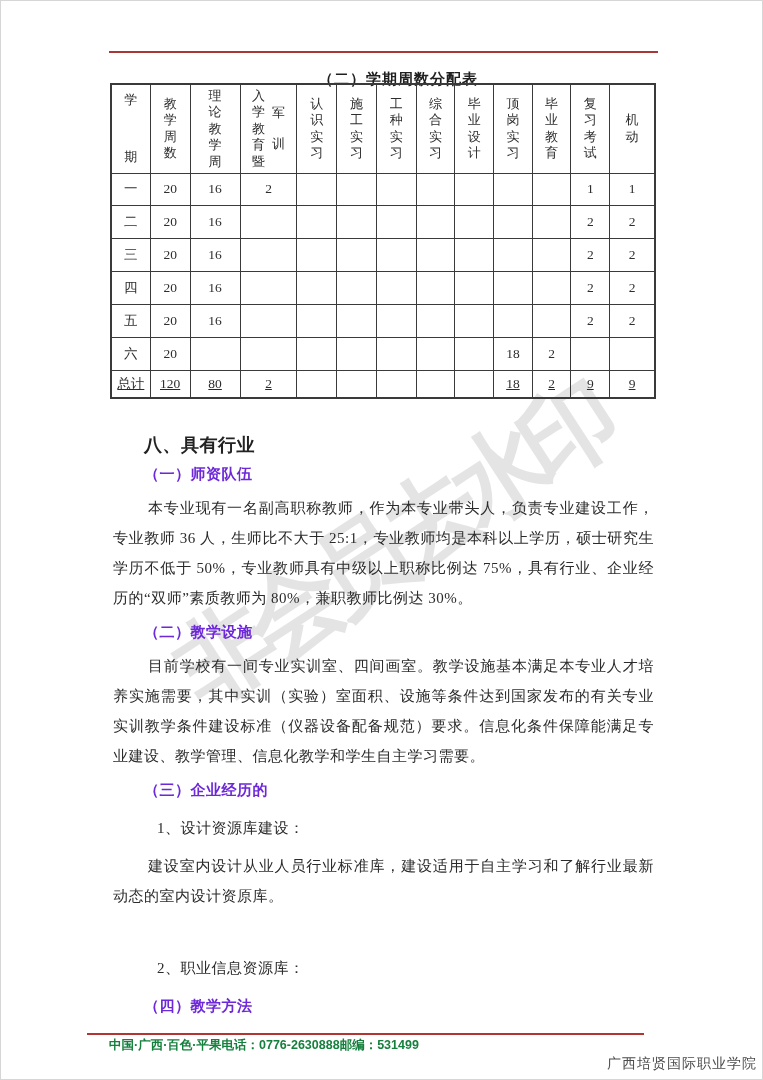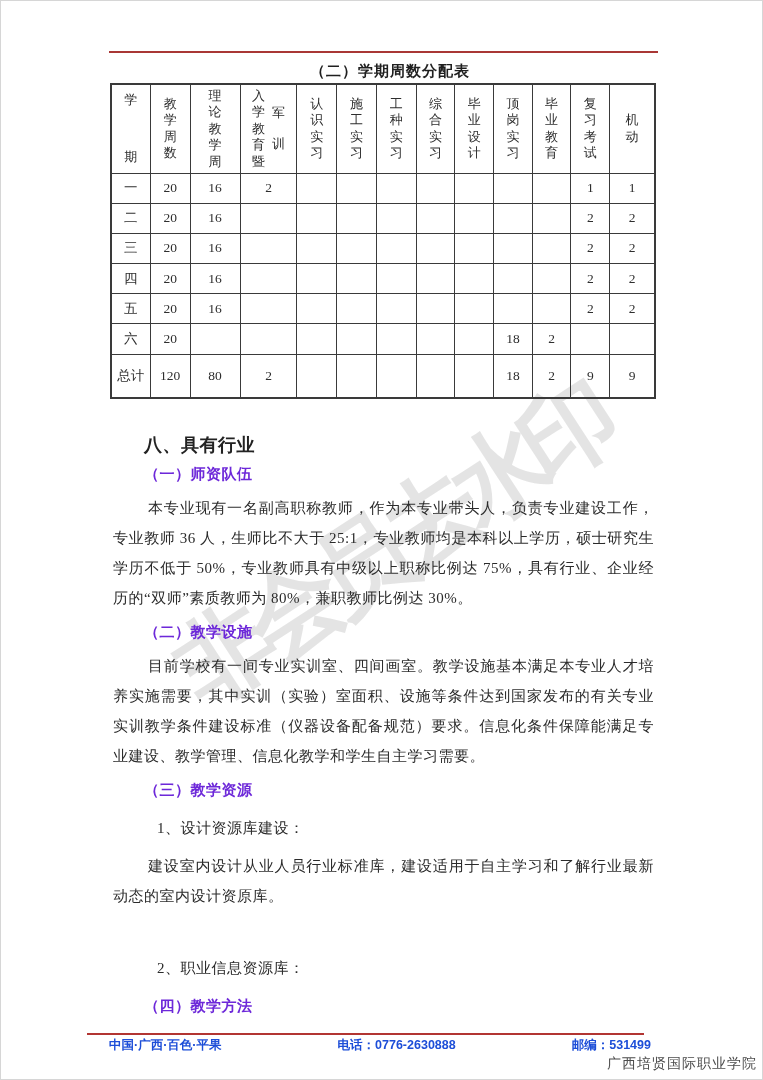--- a/index.html
+++ b/index.html
@@ -4,21 +4,21 @@
 <style>
   html,body{margin:0;padding:0;background:#fff;}
   .page{position:relative;width:763px;height:1080px;background:#ffffff;border:1px solid #d6d6d6;
         box-sizing:border-box;overflow:hidden;color:#2b2b2b;
         font-family:"Liberation Serif","DejaVu Serif",serif;}
   .watermark{position:absolute;left:185px;top:615px;z-index:0;white-space:nowrap;
         font-family:"Liberation Sans",sans-serif;font-weight:bold;
         font-size:96px;letter-spacing:-14px;color:#cfcfcf;opacity:.55;
         transform:rotate(-33deg);transform-origin:0 50%;pointer-events:none;}
   .top-rule{position:absolute;left:108px;top:50px;width:549px;height:2px;background:#a93735;}
-  .doc-title{position:absolute;left:108px;top:53px;width:546px;margin:8px;text-align:center;
+  .doc-title{position:absolute;left:108px;top:53px;width:546px;margin:16px;text-align:center;
         font-family:"Liberation Sans",sans-serif;font-weight:bold;font-size:15px;
         letter-spacing:1px;color:#1f1f1f;z-index:1;}
   .week-table{position:absolute;left:109px;top:82px;width:546px;height:316px;z-index:1;
         border-collapse:collapse;table-layout:fixed;border:2px solid #3a3a3a;background:transparent;}
   .week-table th,.week-table td{border:1px solid #3a3a3a;padding:0;}
   .week-table td{text-align:center;vertical-align:middle;font-size:13.5px;color:#2e2e2e;}
   .hwrap{display:flex;gap:7px;align-items:center;justify-content:center;height:100%;}
   .vtxt{display:flex;flex-direction:column;align-items:center;font-size:13px;font-weight:normal;color:#2e2e2e;}
   .vtxt div{height:16.5px;line-height:16.5px;}
   .vtxt.spread{height:74px;justify-content:space-between;}
@@ -26,22 +26,22 @@
   .content{position:absolute;left:108px;top:418px;width:549px;z-index:1;
         font-size:15px;line-height:30px;letter-spacing:.5px;text-align:justify;}
   .h-major{font-family:"Liberation Sans",sans-serif;font-weight:bold;font-size:18px;
         line-height:28px;margin:12px 0 0;padding-left:35px;color:#222;}
   .h-sub{font-family:Liberation Sans, sans-serif;font-weight:bold;font-size:15px;
         line-height:30px;padding-left:35px;color:#6d28d9;}
   .para{margin:4px;text-indent:35px;}
   .item{margin:8px;text-indent:40px;}
   .gap30{height:30px;}
   .footer-rule{position:absolute;left:86px;top:1032px;width:557px;height:2px;background:#b23532;}
-  .footer{position:absolute;left:108px;top:1036px;width:542px;display:flex;justify-content:space-between;
-        font-family:"Liberation Sans",sans-serif;font-weight:bold;font-size:12.5px;color:#1d4ed8;z-index:1;}
+  .footer{position:absolute;left:108px;top:1036px;width:542px;display:flex;
+        font-family:"Liberation Sans",sans-serif;font-weight:bold;font-size:12.5px;color:#15803d;z-index:1;}
   .institution{position:absolute;right:5px;top:1054px;font-family:"Liberation Sans",sans-serif;
         font-size:14px;letter-spacing:1px;color:#4c4c4c;z-index:1;}
 </style>
 </head>
 <body>
 
 <div class="page">
 
   <div class="watermark">非会员去水印</div>
 
@@ -284,21 +284,21 @@
           <td></td>
           <td></td>
           <td></td>
           <td></td>
           <td></td>
           <td>18</td>
           <td>2</td>
           <td></td>
           <td></td>
         </tr>
-        <tr style="height: 44px;">
+        <tr style="height: 28px; text-decoration: underline;">
           <td>总计</td>
           <td>120</td>
           <td>80</td>
           <td>2</td>
           <td></td>
           <td></td>
           <td></td>
           <td></td>
           <td></td>
           <td>18</td>
@@ -308,21 +308,21 @@
         </tr>
       </tbody>
   </table>
 
   <div class="content">
     <div class="h-major">八、具有行业</div>
     <div class="h-sub">（一）师资队伍</div>
     <p class="para">本专业现有一名副高职称教师，作为本专业带头人，负责专业建设工作，专业教师 36 人，生师比不大于 25:1，专业教师均是本科以上学历，硕士研究生学历不低于 50%，专业教师具有中级以上职称比例达 75%，具有行业、企业经历的“双师”素质教师为 80%，兼职教师比例达 30%。</p>
     <div class="h-sub">（二）教学设施</div>
     <p class="para">目前学校有一间专业实训室、四间画室。教学设施基本满足本专业人才培养实施需要，其中实训（实验）室面积、设施等条件达到国家发布的有关专业实训教学条件建设标准（仪器设备配备规范）要求。信息化条件保障能满足专业建设、教学管理、信息化教学和学生自主学习需要。</p>
-    <div class="h-sub">（三）教学资源</div>
+    <div class="h-sub">（三）企业经历的</div>
     <div class="item">1、设计资源库建设：</div>
     <p class="para">建设室内设计从业人员行业标准库，建设适用于自主学习和了解行业最新动态的室内设计资原库。</p>
     <div class="gap30"></div>
     <div class="item">2、职业信息资源库：</div>
     <div class="h-sub">（四）教学方法</div>
   </div>
 
   <div class="footer-rule"></div>
   <div class="footer">
     <span>中国·广西·百色·平果</span>

